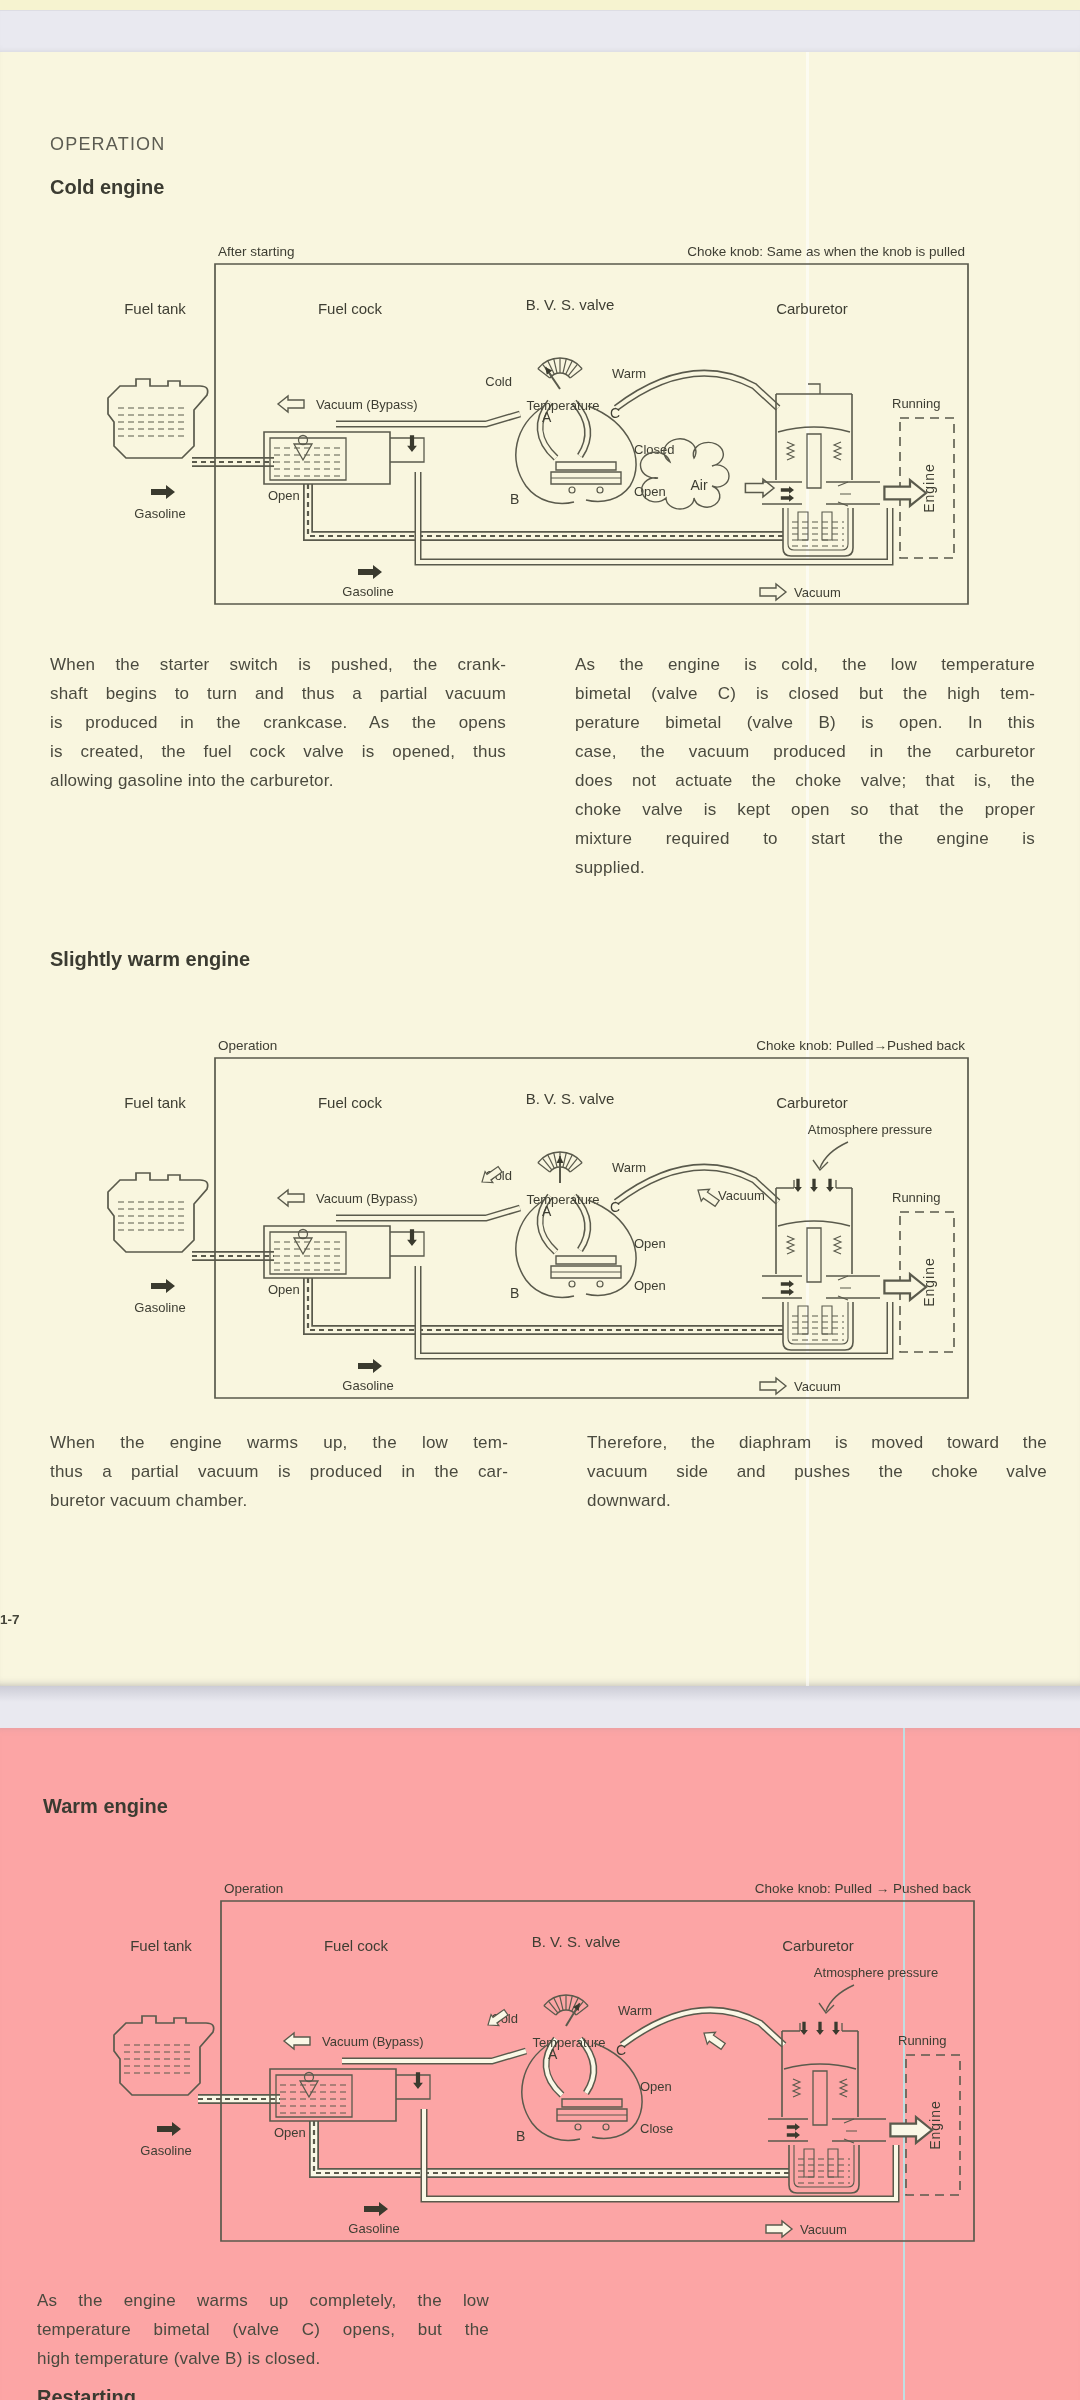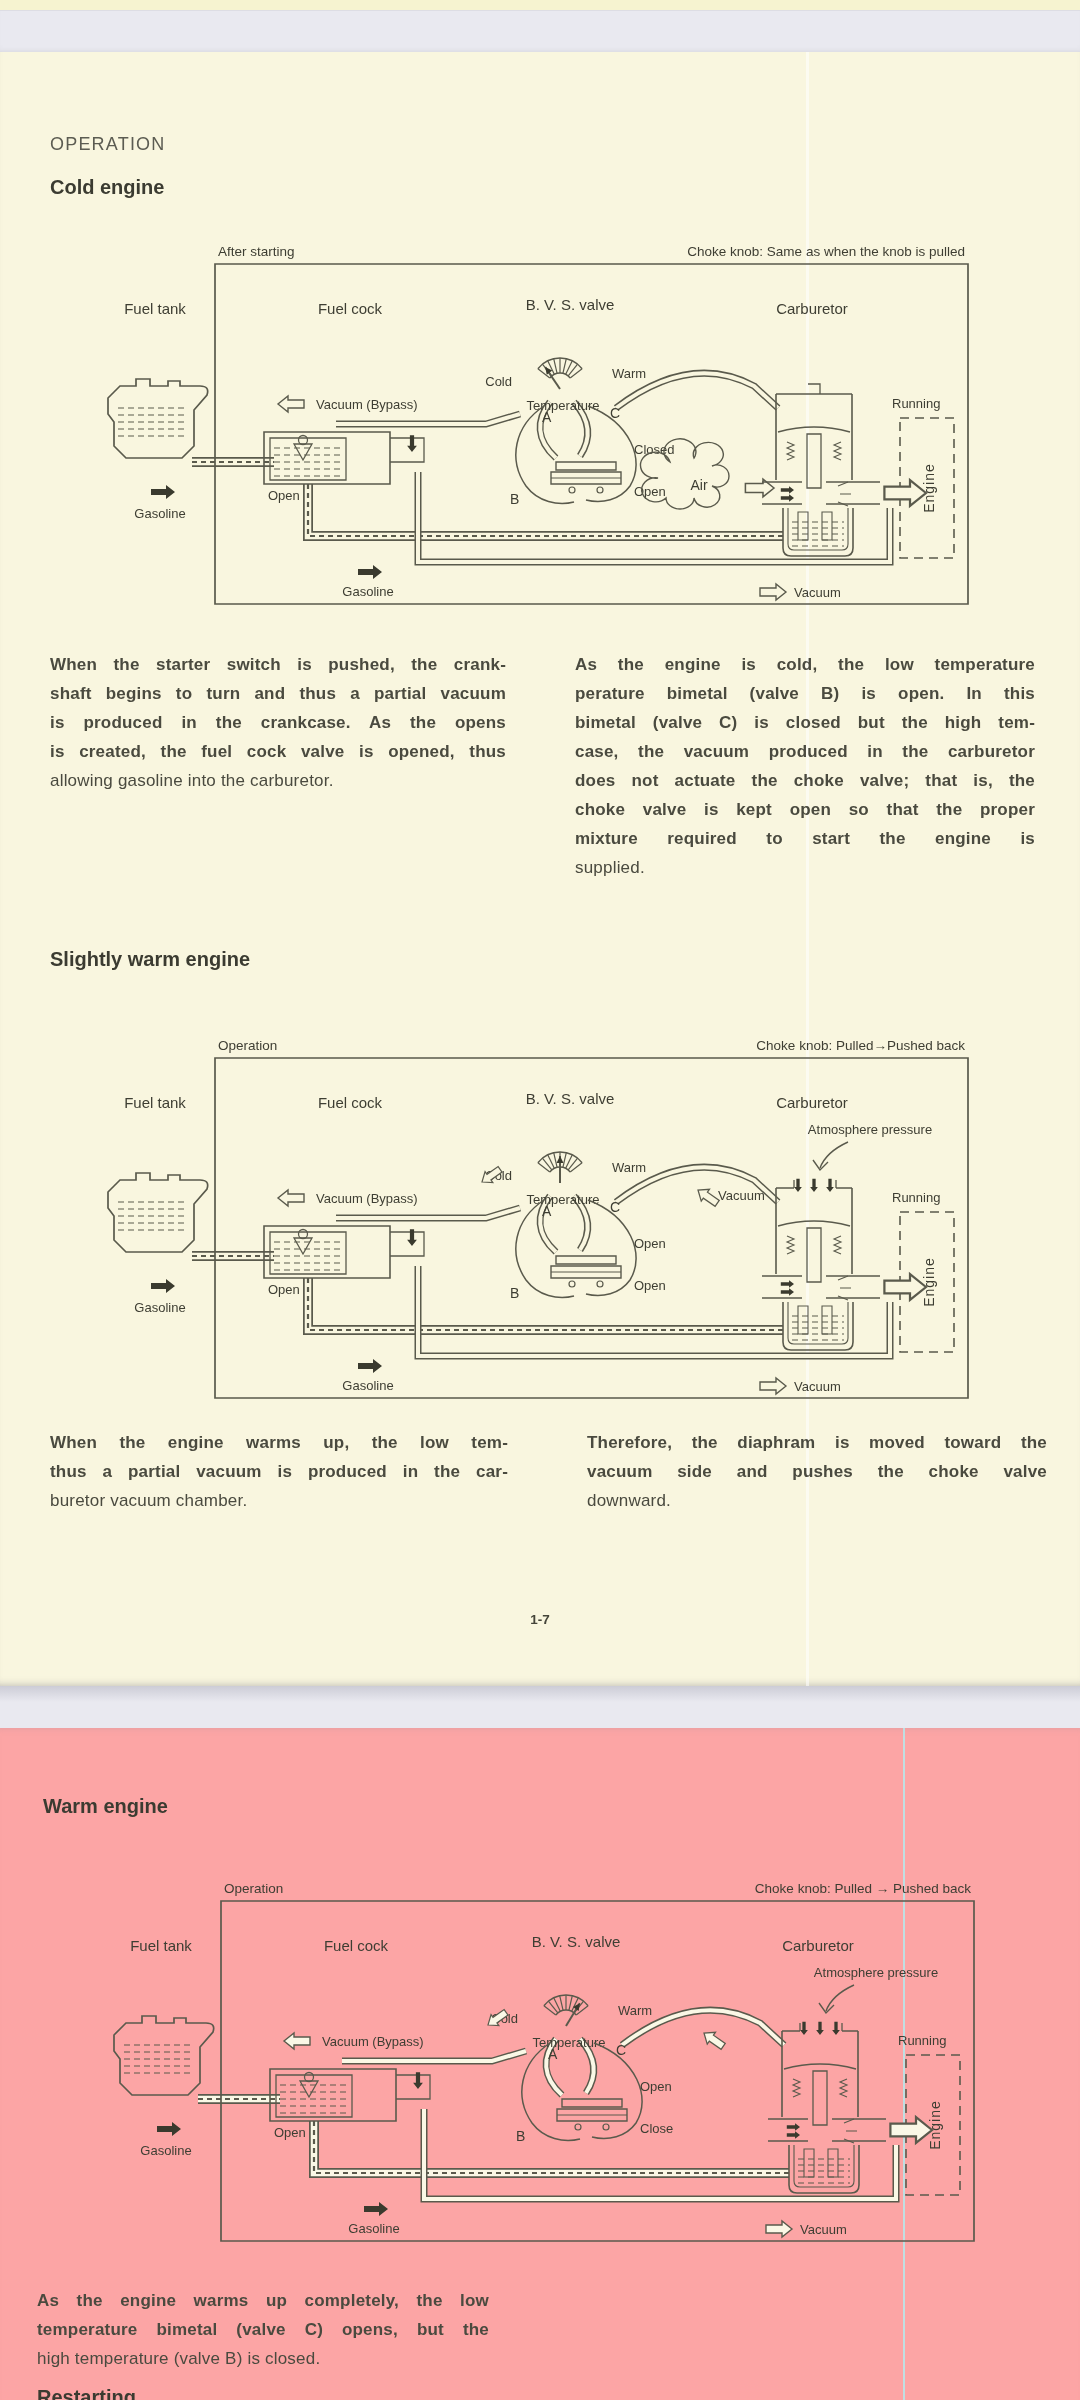--- a/index.html
+++ b/index.html
@@ -13,22 +13,22 @@
   #page1{left:0;top:52px;width:1080px;height:1634px;background:#f9f6df;
          box-shadow:inset 0 -7px 9px -7px rgba(110,110,125,.5);overflow:hidden;}
   #page-gap{left:0;top:1686px;width:1080px;height:42px;
             background:linear-gradient(180deg,#ccccd6 0,#e9e9f0 38%,#e9e9f0 100%);}
   #page2{left:0;top:1728px;width:1080px;height:672px;background:#fca5a5;overflow:hidden;
          box-shadow:inset 0 6px 7px -6px rgba(140,140,155,.25);}
   .h1{font-size:18px;letter-spacing:1.2px;color:#5c5c52;}
   .h2{font-size:20px;font-weight:bold;color:#3b3b31;}
   .col{font-size:17px;line-height:29px;color:#4a4a3f;letter-spacing:.2px;}
   .col .ln{text-align:justify;}
-  .col .ln.j{text-align-last:justify;font-weight:bold;}
-  .pageno{width:1080px;text-align:center;font-size:13.5px;font-weight:600;color:#45453a;}
+  .col .ln.j{text-align-last:justify;}
+  .pageno{width:1080px;font-size:13.5px;font-weight:600;color:#45453a;}
   .foldline{width:3px;background:rgba(255,255,255,.55);}
   .scanline{width:2px;background:#b5e9ec;opacity:.85;}
   svg.diagram{overflow:visible;}
   svg.diagram text{font-family:"Liberation Sans",sans-serif;}
 </style>
 </head>
 <body>
 
 <div id="screen">
   <div id="top-strip" class="abs"></div>
@@ -147,22 +147,22 @@
 
     <div class="abs col" style="left:50px;top:598px;width:456px">
         <div class="ln j">When the starter switch is pushed, the crank-</div>
         <div class="ln j">shaft begins to turn and thus a partial vacuum</div>
         <div class="ln j">is produced in the crankcase. As the opens</div>
         <div class="ln j">is created, the fuel cock valve is opened, thus</div>
         <div class="ln">allowing gasoline into the carburetor.</div>
       </div>
     <div class="abs col" style="left:575px;top:598px;width:460px">
         <div class="ln j">As the engine is cold, the low temperature</div>
+        <div class="ln j">bimetal (valve C) is closed but the high tem-</div>
         <div class="ln j">perature bimetal (valve B) is open. In this</div>
-        <div class="ln j">bimetal (valve C) is closed but the high tem-</div>
         <div class="ln j">case, the vacuum produced in the carburetor</div>
         <div class="ln j">does not actuate the choke valve; that is, the</div>
         <div class="ln j">choke valve is kept open so that the proper</div>
         <div class="ln j">mixture required to start the engine is</div>
         <div class="ln">supplied.</div>
       </div>
 
     <div class="abs h2" style="left:50px;top:896px">Slightly warm engine</div>
 
     <svg class="abs diagram" viewBox="0 0 930 375" style="left:50px;top:978px;width:930px;height:375px">

